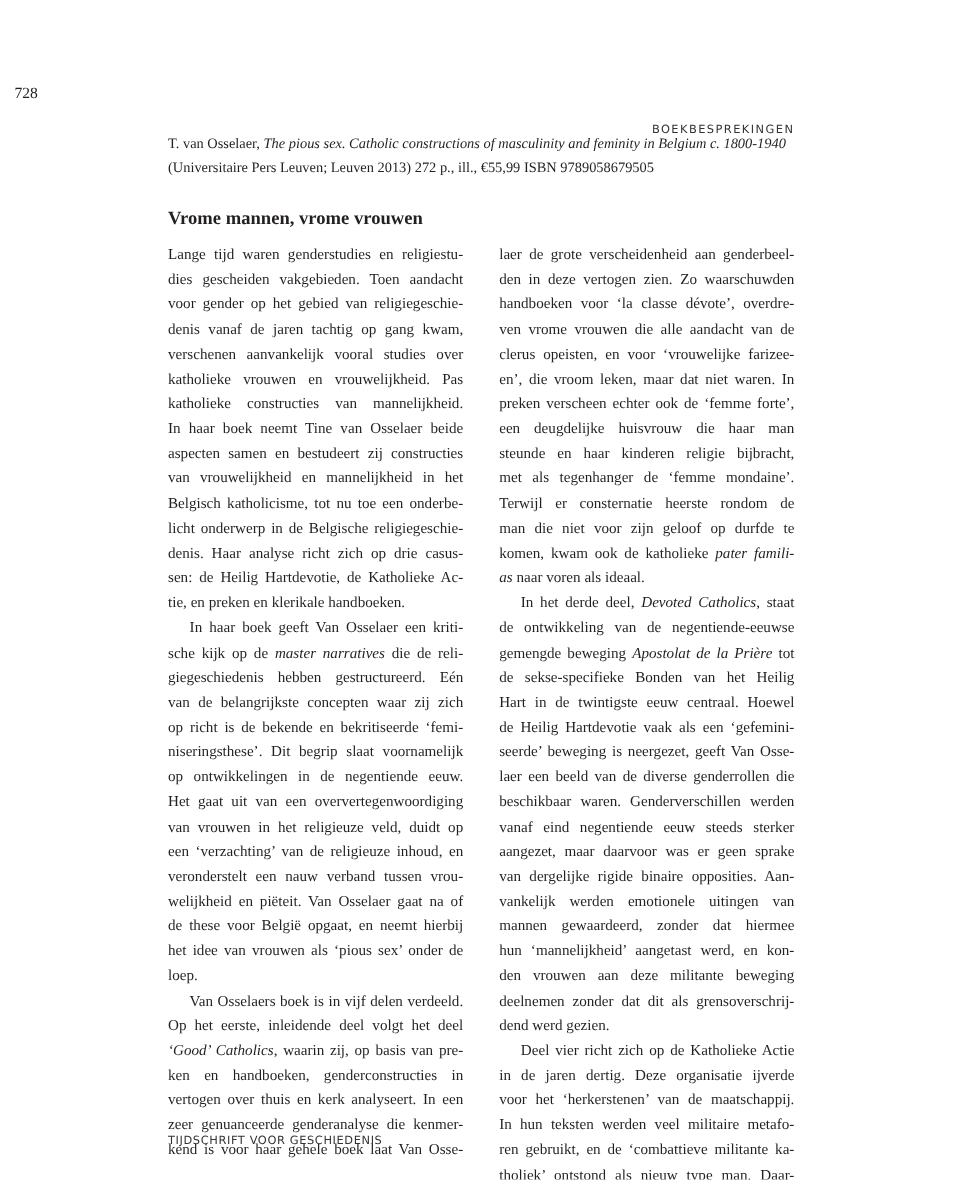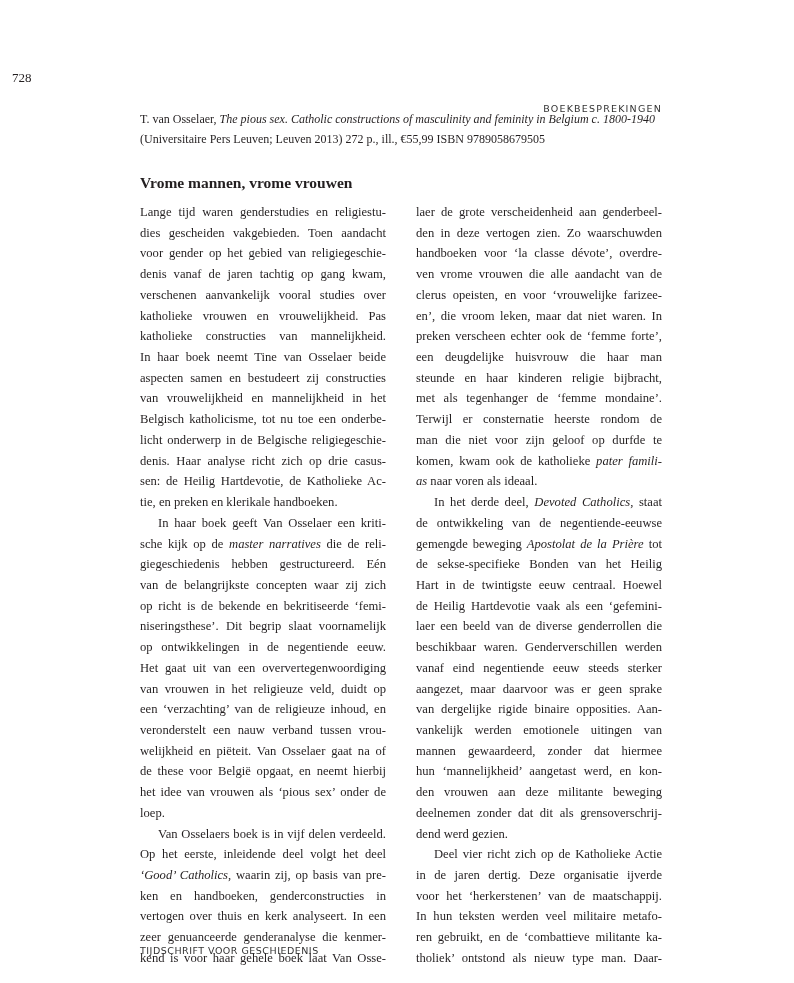--- a/index.html
+++ b/index.html
@@ -86,20 +86,21 @@
     <span class="ln">Terwijl er consternatie heerste rondom de</span>
     <span class="ln">man die niet voor zijn geloof op durfde te</span>
     <span class="ln">komen, kwam ook de katholieke <i>pater famili-</i></span>
     <span class="ln last"><i>as</i> naar voren als ideaal.</span>
     <span class="ln indent">In het derde deel, <i>Devoted Catholics</i>, staat</span>
     <span class="ln">de ontwikkeling van de negentiende-eeuwse</span>
     <span class="ln">gemengde beweging <i>Apostolat de la Prière</i> tot</span>
     <span class="ln">de sekse-specifieke Bonden van het Heilig</span>
     <span class="ln">Hart in de twintigste eeuw centraal. Hoewel</span>
     <span class="ln">de Heilig Hartdevotie vaak als een ‘gefemini-</span>
+    <span class="ln">seerde’ beweging is neergezet, geeft Van Osse-</span>
     <span class="ln">laer een beeld van de diverse genderrollen die</span>
     <span class="ln">beschikbaar waren. Genderverschillen werden</span>
     <span class="ln">vanaf eind negentiende eeuw steeds sterker</span>
     <span class="ln">aangezet, maar daarvoor was er geen sprake</span>
     <span class="ln">van dergelijke rigide binaire opposities. Aan-</span>
     <span class="ln">vankelijk werden emotionele uitingen van</span>
     <span class="ln">mannen gewaardeerd, zonder dat hiermee</span>
     <span class="ln">hun ‘mannelijkheid’ aangetast werd, en kon-</span>
     <span class="ln">den vrouwen aan deze militante beweging</span>
     <span class="ln">deelnemen zonder dat dit als grensoverschrij-</span>

